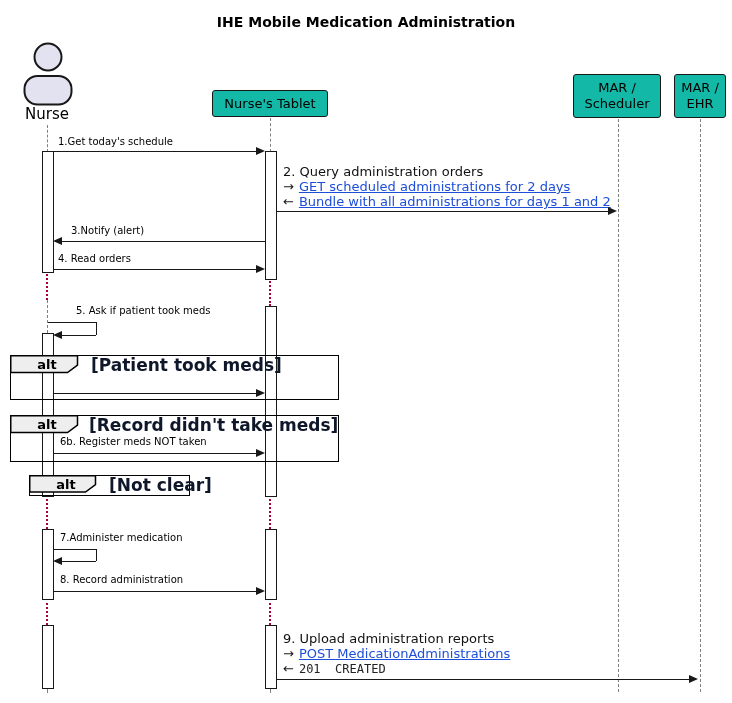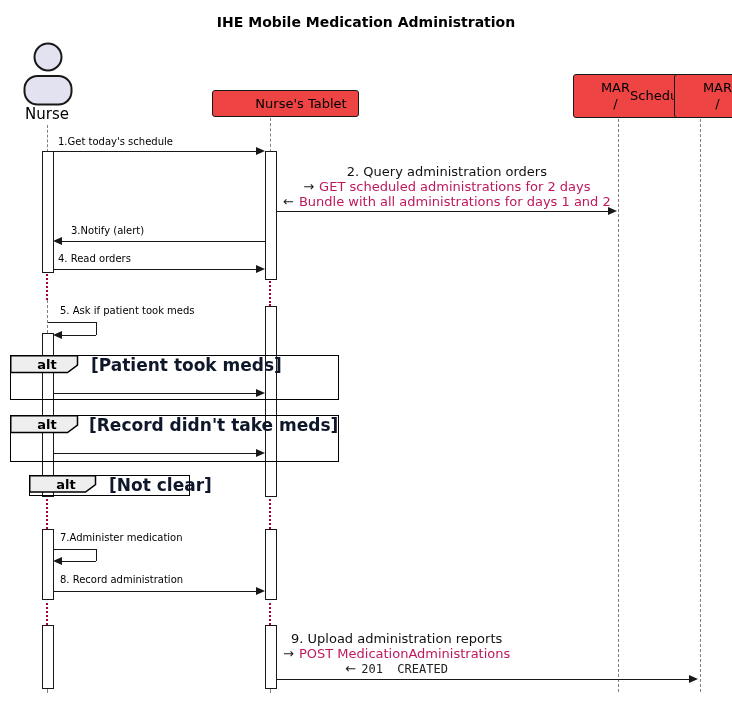--- a/index.html
+++ b/index.html
@@ -5,40 +5,40 @@
   html,body{margin:0;padding:0;background:#fff;}
   #canvas{
     position:relative;width:732px;height:703px;background:#ffffff;
     font-family:"DejaVu Sans","Liberation Sans",sans-serif;color:#111;
     overflow:hidden;
   }
   .abs{position:absolute;}
   
   .title{left:0;top:14px;width:100%;text-align:center;font-size:14px;font-weight:bold;color:#000;}
   
-  .pbox{background:#ef4444;border:1.5px solid #181818;border-radius:3px;
-        display:flex;flex-direction:row;align-items:center;justify-content:center;
-        font-size:13px;line-height:16px;text-align:center;color:#000;z-index:3;padding-left:31px;}
+  .pbox{background:#14b8a6;border:1.5px solid #181818;border-radius:3px;
+        display:flex;flex-direction:column;align-items:center;justify-content:center;
+        font-size:13px;line-height:16px;text-align:center;color:#000;z-index:3;}
   .plabel{font-size:15px;text-align:center;color:#000;}
   
   .ll{width:0;border-left:1px dashed #808080;z-index:1;}
   .ll-red{width:0;border-left:2px dotted #A80036;z-index:1;}
   
   .act{width:10px;background:#ffffff;border:1px solid #181818;z-index:2;}
   
   .mline{height:0;border-top:1px solid #181818;z-index:4;}
   .vline{width:0;border-left:1px solid #181818;z-index:4;}
   .ah-r{width:0;height:0;border-top:4.5px solid transparent;border-bottom:4.5px solid transparent;
         border-left:9px solid #181818;z-index:4;}
   .ah-l{width:0;height:0;border-top:4.5px solid transparent;border-bottom:4.5px solid transparent;
         border-right:9px solid #181818;z-index:4;}
   .mlabel{font-size:10px;line-height:14px;white-space:nowrap;color:#000;z-index:4;}
   .mblock{font-size:13px;line-height:15px;white-space:nowrap;z-index:4;}
-  .mblock .row{height:15px;text-align:center;}
-  .lnk{color:#be185d;cursor:pointer;}
+  .mblock .row{height:15px;}
+  .lnk{color:#1d4ed8;text-decoration:underline;cursor:pointer;}
   .pfx{color:#181818;margin-right:5px;}
   .mono{font-family:"DejaVu Sans Mono","Liberation Mono",monospace;font-size:12px;white-space:pre;color:#222;}
   
   .frag{border:1.5px solid #000000;background:transparent;z-index:5;}
   .frag .op{position:absolute;left:0;top:0;width:56px;text-align:center;
             font-size:13px;font-weight:bold;line-height:17px;color:#000;padding-left:8px;}
   .frag .cond{position:absolute;top:1px;font-size:17px;font-weight:bold;line-height:16px;
               white-space:nowrap;color:#0f172a;}
   .frag svg{position:absolute;left:-1.5px;top:-1.5px;}
 </style>
@@ -110,21 +110,21 @@
   <div class="abs ah-r" style="left:608px;top:207px;"></div>
 
   <div class="abs mlabel" style="left:71px;top:224px;">3.Notify (alert)</div>
   <div class="abs mline" style="left:62px;top:241px;width:203px;"></div>
   <div class="abs ah-l" style="left:53px;top:237px;"></div>
 
   <div class="abs mlabel" style="left:58px;top:252px;">4. Read orders</div>
   <div class="abs mline" style="left:53px;top:269px;width:204px;"></div>
   <div class="abs ah-r" style="left:256px;top:265px;"></div>
 
-  <div class="abs mlabel" style="left:60px;top:304px;text-align:right;">5. Ask if patient took meds</div>
+  <div class="abs mlabel" style="left:76px;top:304px;text-align:right;">5. Ask if patient took meds</div>
   <div class="abs mline" style="left:48px;top:322px;width:48px;"></div>
   <div class="abs vline" style="left:96px;top:322px;height:13px;"></div>
   <div class="abs mline" style="left:62px;top:335px;width:34px;"></div>
   <div class="abs ah-l" style="left:53px;top:331px;"></div>
 
   <div class="abs frag" style="left:10px;top:355px;width:327px;height:43px;">
     <svg width="69" height="19">
       <path d="M0.75,0.75 H67.5 V10 L57.5,17.5 H0.75 Z" fill="#EEEEEE" stroke="#000000" stroke-width="1.5"></path>
     </svg>
     <div class="op">alt</div>
@@ -135,20 +135,21 @@
   <div class="abs ah-r" style="left:256px;top:389px;"></div>
 
   <div class="abs frag" style="left:10px;top:415px;width:327px;height:45px;">
     <svg width="69" height="19">
       <path d="M0.75,0.75 H67.5 V10 L57.5,17.5 H0.75 Z" fill="#EEEEEE" stroke="#000000" stroke-width="1.5"></path>
     </svg>
     <div class="op">alt</div>
     <div class="cond" style="left:78px;">[Record didn't take meds]</div>
   </div>
 
+  <div class="abs mlabel" style="left:60px;top:435px;">6b. Register meds NOT taken</div>
   <div class="abs mline" style="left:53px;top:453px;width:204px;"></div>
   <div class="abs ah-r" style="left:256px;top:449px;"></div>
 
   <div class="abs frag" style="left:29px;top:475px;width:159px;height:19px;">
     <svg width="68" height="18">
       <path d="M0.75,0.75 H66.5 V9.5 L56.5,17 H0.75 Z" fill="#EEEEEE" stroke="#000000" stroke-width="1.5"></path>
     </svg>
     <div class="op">alt</div>
     <div class="cond" style="left:79px;">[Not clear]</div>
   </div>

